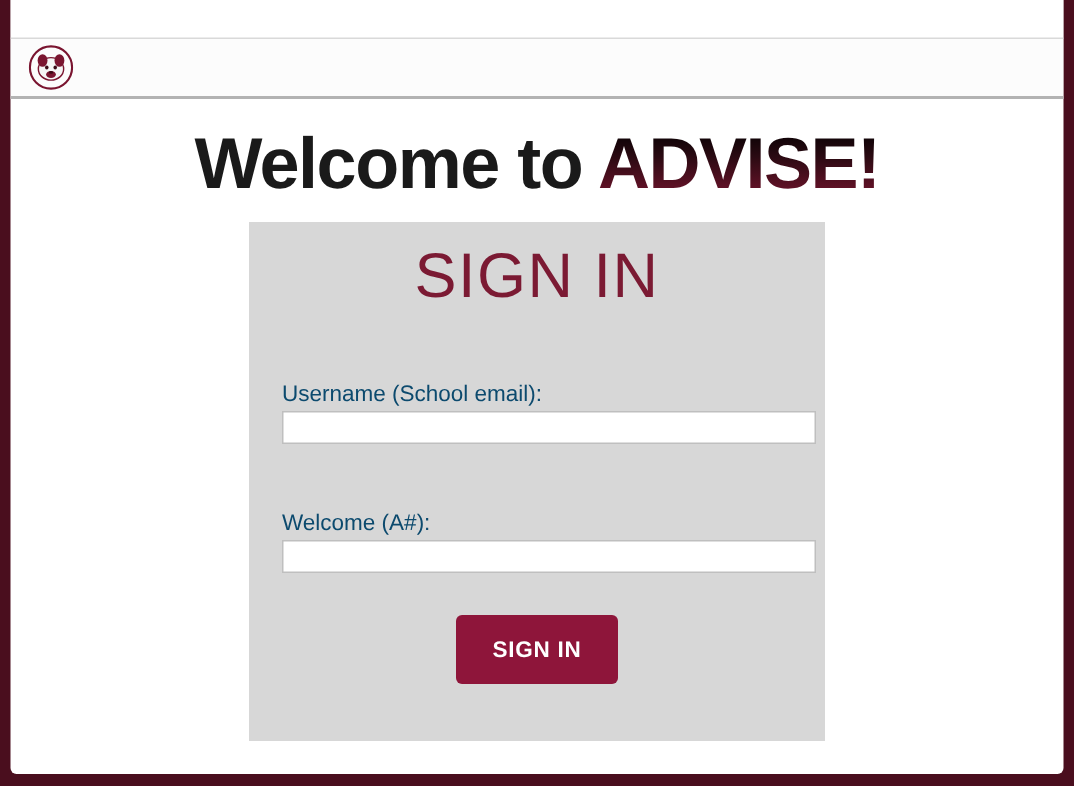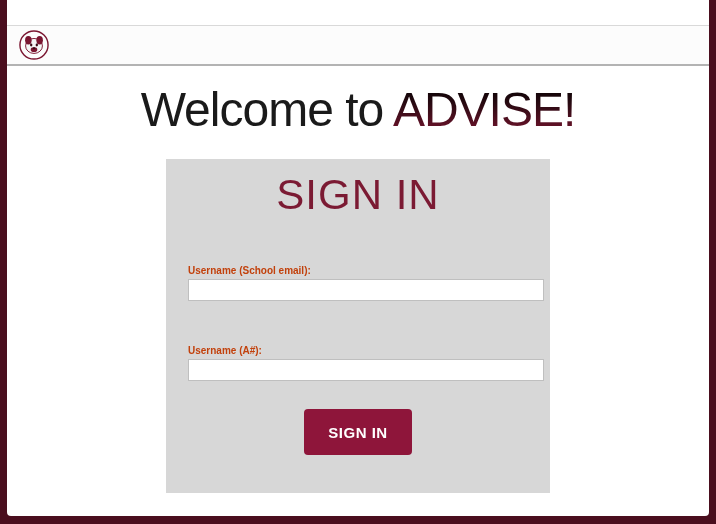--- a/index.html
+++ b/index.html
@@ -35,24 +35,24 @@
     }
     .content {
       width: 100%;
       display: flex;
       flex-direction: column;
       align-items: center;
       padding-top: 20px;
     }
     .welcome {
       font-size: 48px;
-      font-weight: 400;
+      font-weight: 700;
       letter-spacing: -1px;
       color: #1a1a1a;
-      margin-bottom: 25px;
+      margin-bottom: 14px;
       line-height: 1;
       white-space: nowrap;
     }
     .welcome .brand {
       background: linear-gradient(180deg, #000 0%, #2a0a12 40%, #7a1530 100%);
       -webkit-background-clip: text;
       background-clip: text;
       -webkit-text-fill-color: transparent;
       color: #7a1530;
     }
@@ -63,23 +63,23 @@
     }
     .panel-title {
       text-align: center;
       font-size: 42px;
       font-weight: 400;
       color: #7b1a33;
       letter-spacing: 1px;
       margin-bottom: 46px;
     }
     .field-label {
-      font-size: 10px;
-      font-weight: 700;
-      color: #c2410c;
+      font-size: 15px;
+      font-weight: 400;
+      color: #0c4a6e;
       margin-bottom: 3px;
       display: block;
     }
     .text-input {
       width: 356px;
       height: 22px;
       border: 1px solid #bfbfbf;
       background: #fff;
       font-size: 14px;
       padding: 2px 6px;
@@ -130,21 +130,21 @@
     <h1 class="welcome">
       <span>Welcome to </span><span class="brand">ADVISE!</span>
     </h1>
 
     <div class="panel">
       <div class="panel-title">SIGN IN</div>
 
       <label class="field-label">Username (School email):</label>
       <input type="text" class="text-input" value="" style="">
 
-      <label class="field-label">Username (A#):</label>
+      <label class="field-label">Welcome (A#):</label>
       <input type="password" class="text-input last" value="" style="">
 
       <div class="button-row">
         <button class="btn">SIGN IN</button>
       </div>
     </div>
   </div>
 </div>
 
 </body></html>

